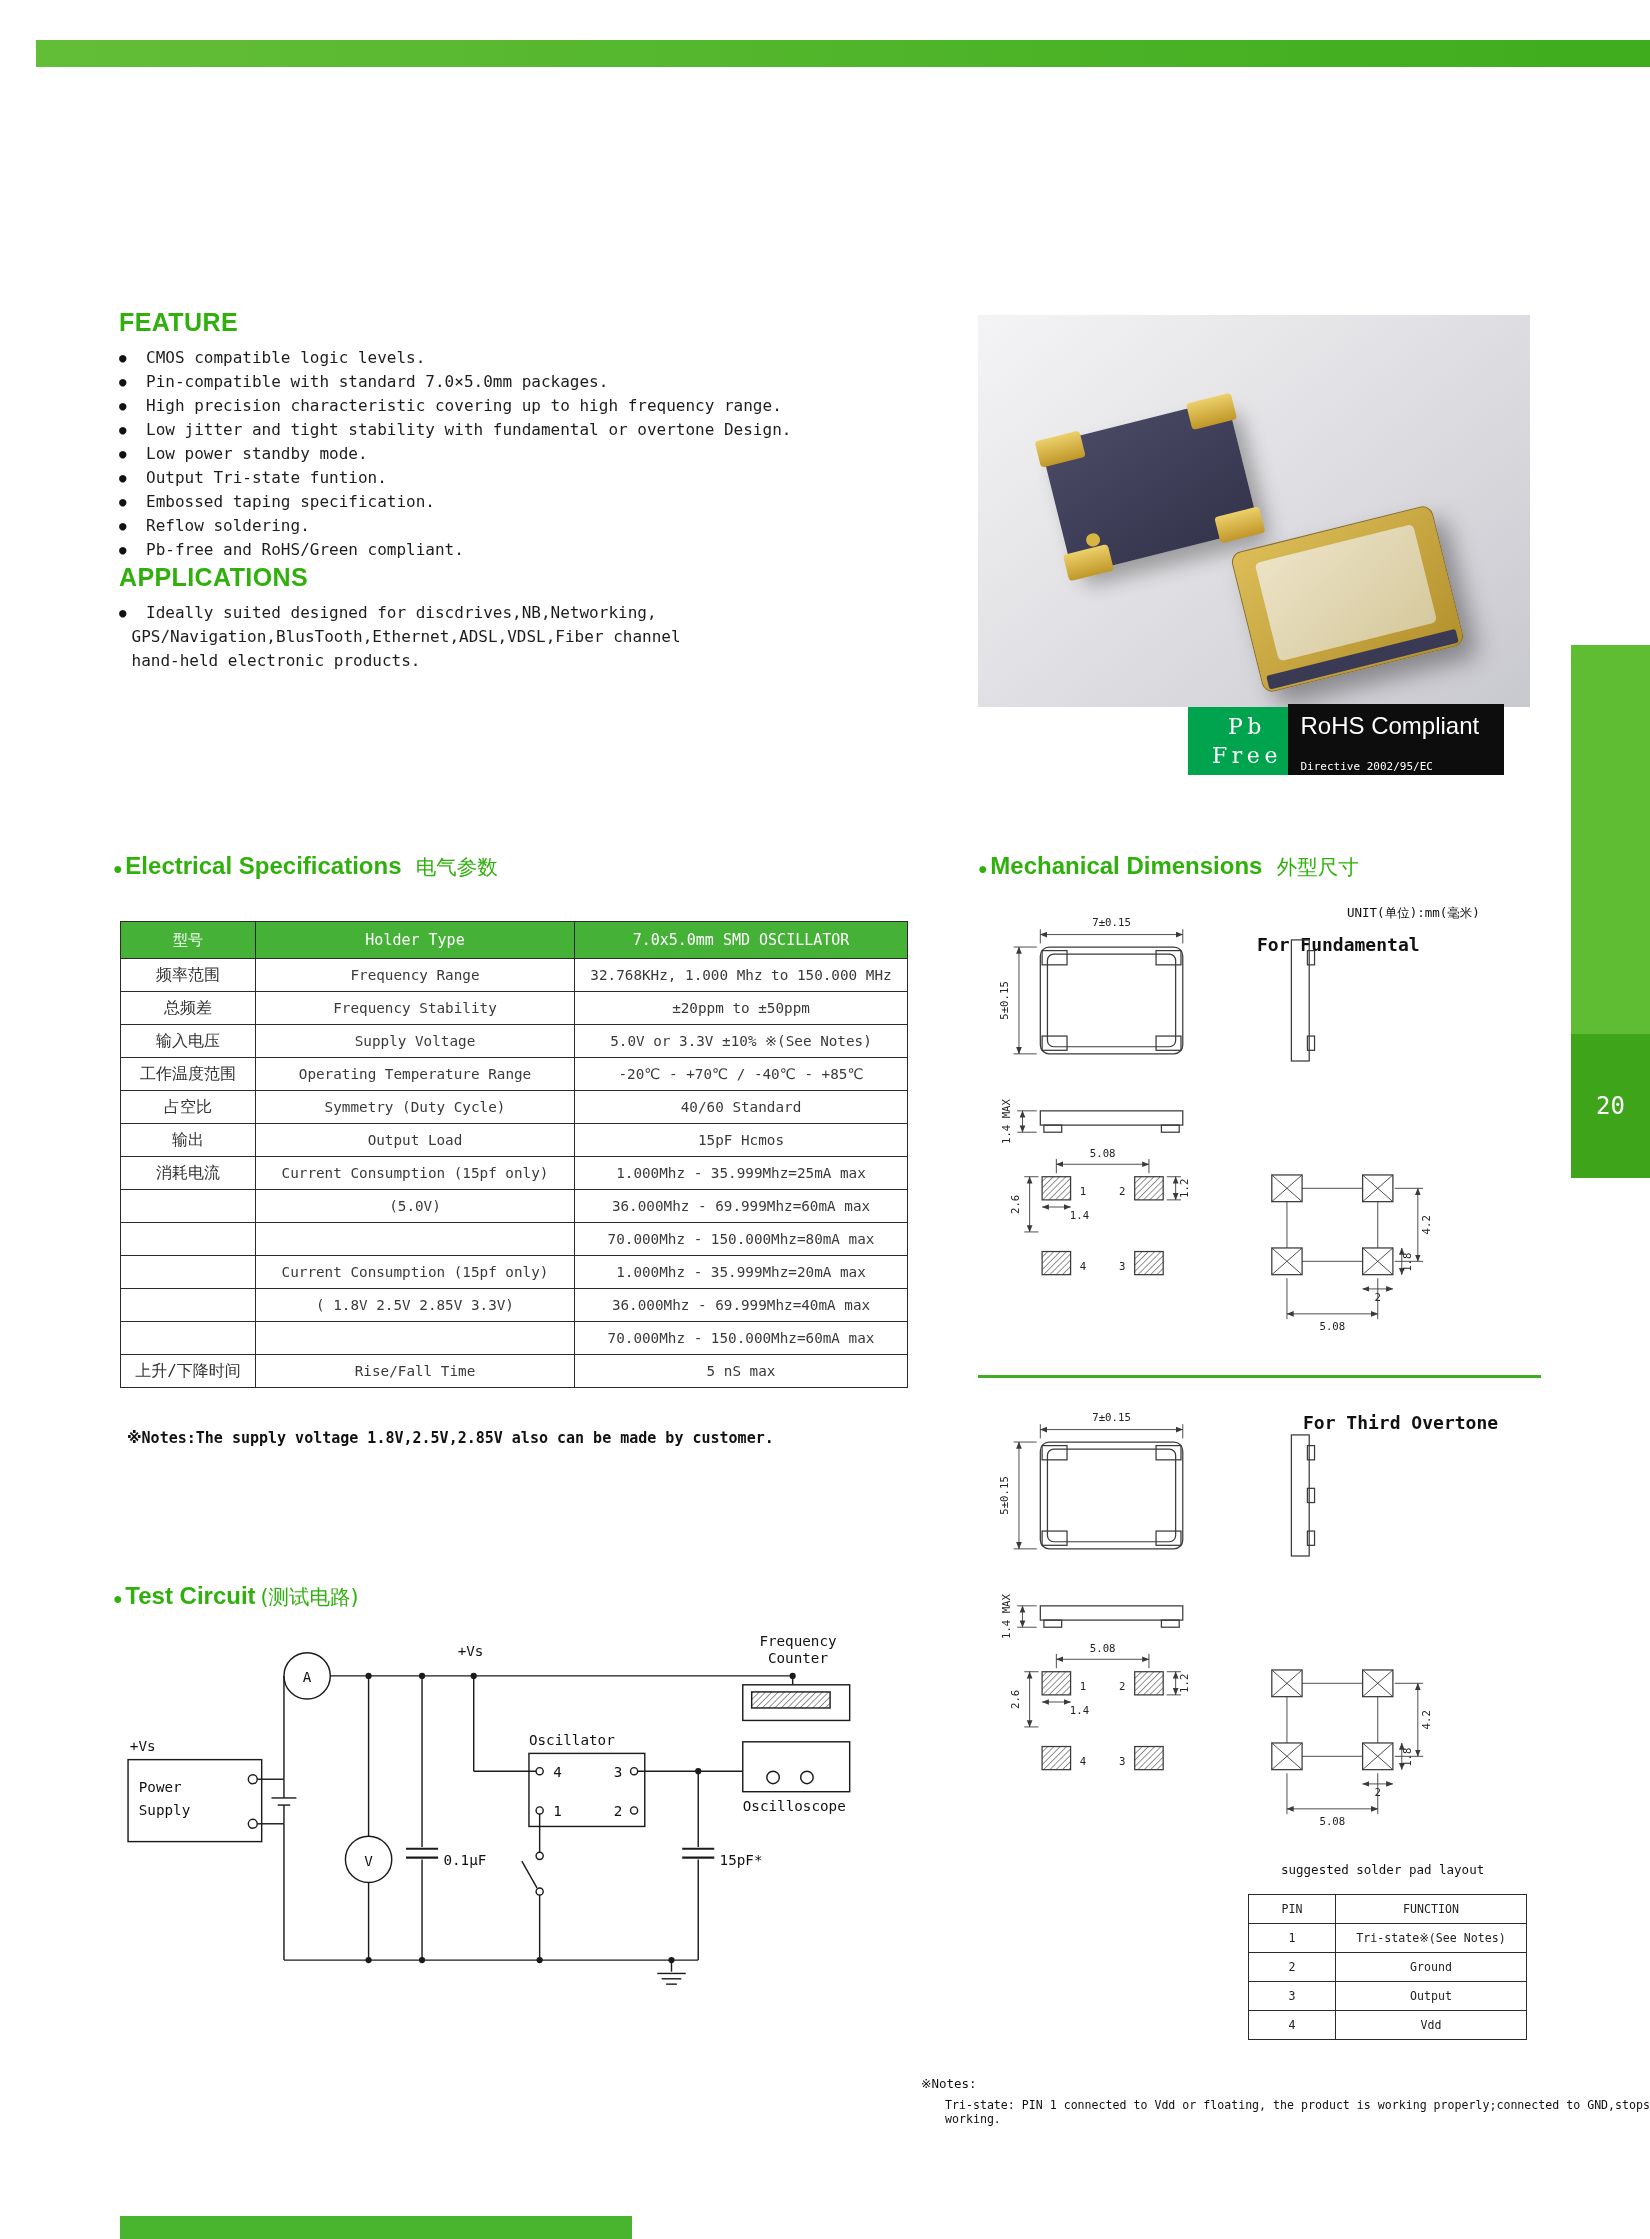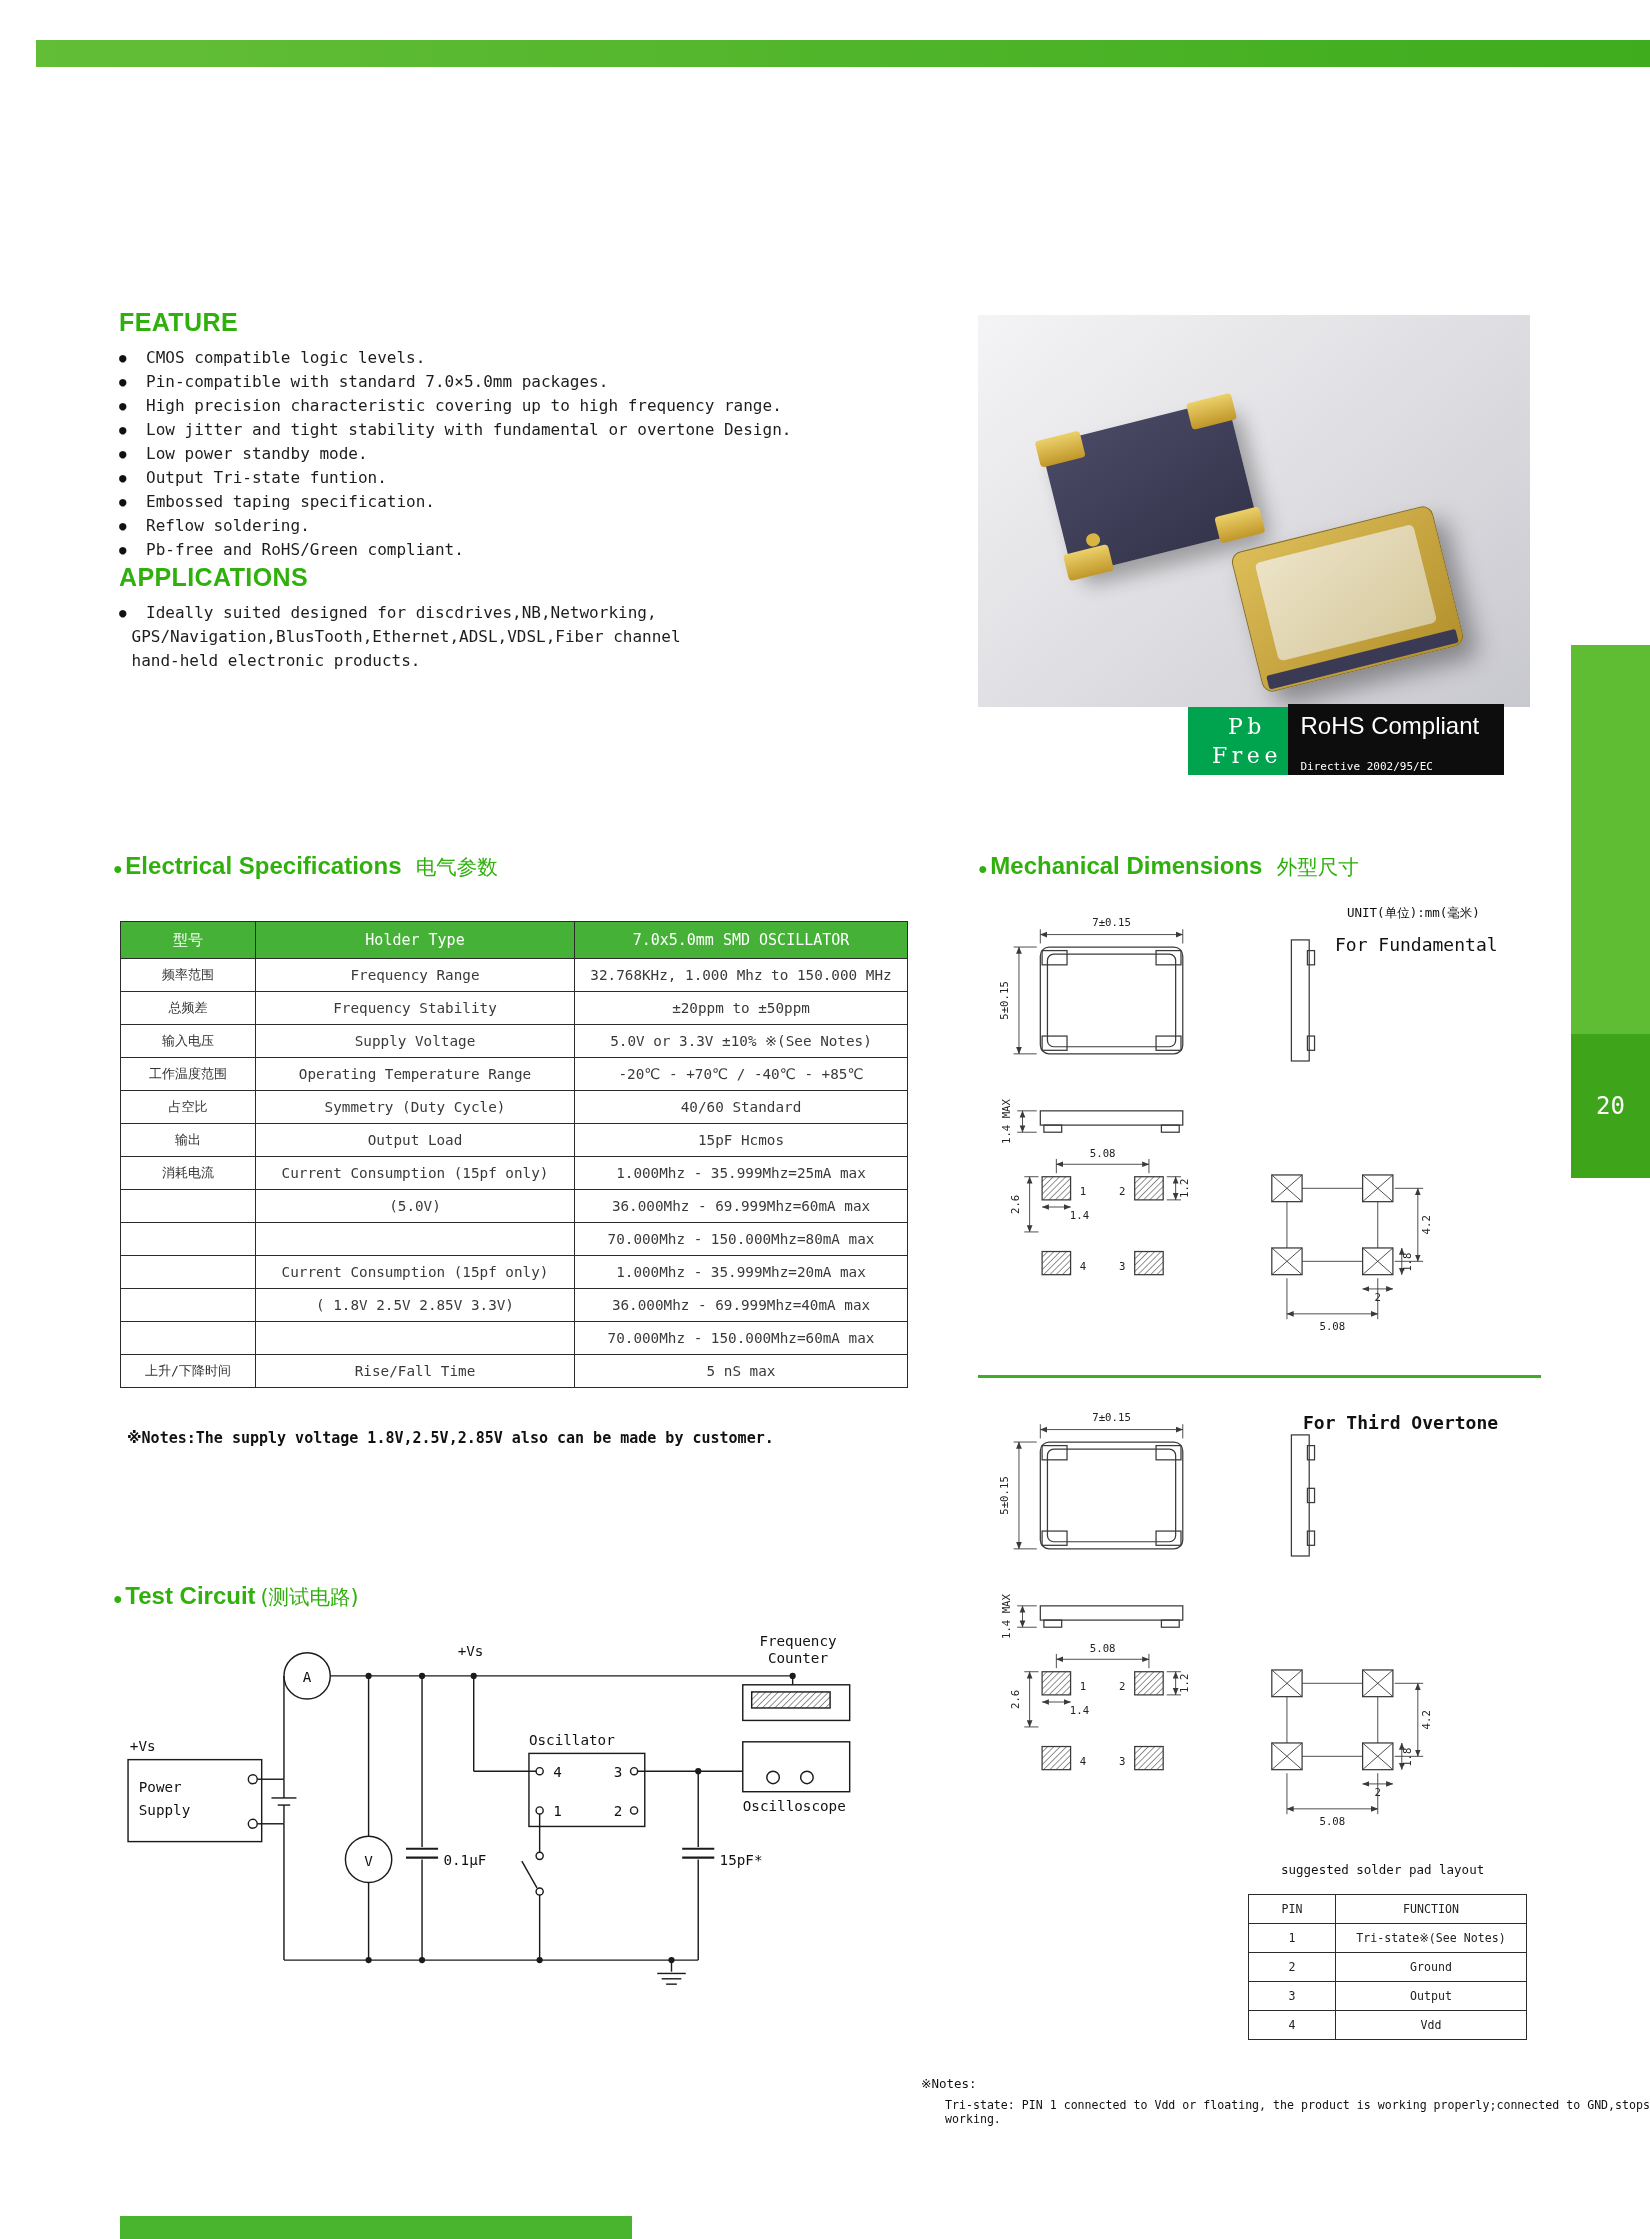--- a/index.html
+++ b/index.html
@@ -43,26 +43,26 @@
 
 .sec-h{display:flex;align-items:baseline}
 .sec-h .dot{color:#2FB00C;font-size:16px;margin-right:2.7px}
 .sec-h .en{color:#2FB00C;font-size:24px;font-weight:bold}
 .sec-h .cn{color:#2FB00C;font-size:20.5px;margin-left:14.3px;font-family:"DejaVu Sans","Liberation Sans",sans-serif}
 
 
 .spec{position:absolute;left:120px;top:921px;width:788px;border-collapse:collapse;table-layout:fixed}
 .spec th{background:#45B237;color:#fff;font-weight:normal;font-size:15px;height:37px;border:0.9px solid #2b2b2b;font-family:"DejaVu Sans Mono","DejaVu Sans",monospace}
 .spec td{border:0.9px solid #2b2b2b;height:33px;text-align:center;font-size:14.3px;color:#3a3a3a;font-family:"DejaVu Sans Mono","DejaVu Sans",monospace}
-.spec td:first-child{font-size:13px;color:#333}
+.spec td:first-child{font-size:16px;color:#333}
 .elec-note{left:127px;top:1429px;font-size:15px;font-weight:bold;color:#111}
 
 
 .unit-label{left:1347px;top:905px;font-size:12.5px;color:#111}
-.fund-label{left:1335px;top:934px;font-size:18px;font-weight:normal;color:#111}
+.fund-label{left:1257px;top:934px;font-size:18px;font-weight:bold;color:#111}
 .overtone-label{left:1303px;top:1412px;font-size:18px;font-weight:bold;color:#111}
 .mech-divider{left:978px;top:1375px;width:563px;height:2.7px;background:#3FAE24}
 .solder-note{left:1281px;top:1862px;font-size:12.5px;color:#111}
 
 
 .pin-table{position:absolute;left:1248px;top:1894px;width:278px;border-collapse:collapse;table-layout:fixed}
 .pin-table th,.pin-table td{border:0.9px solid #2b2b2b;height:29px;text-align:center;font-size:11.6px;font-family:"DejaVu Sans Mono","DejaVu Sans",monospace;color:#222;font-weight:normal}
 .pin-note-title{left:921px;top:2076px;font-size:12.5px;color:#111}
 .pin-note-body{left:945px;top:2098px;font-size:11.6px;color:#111}
 

